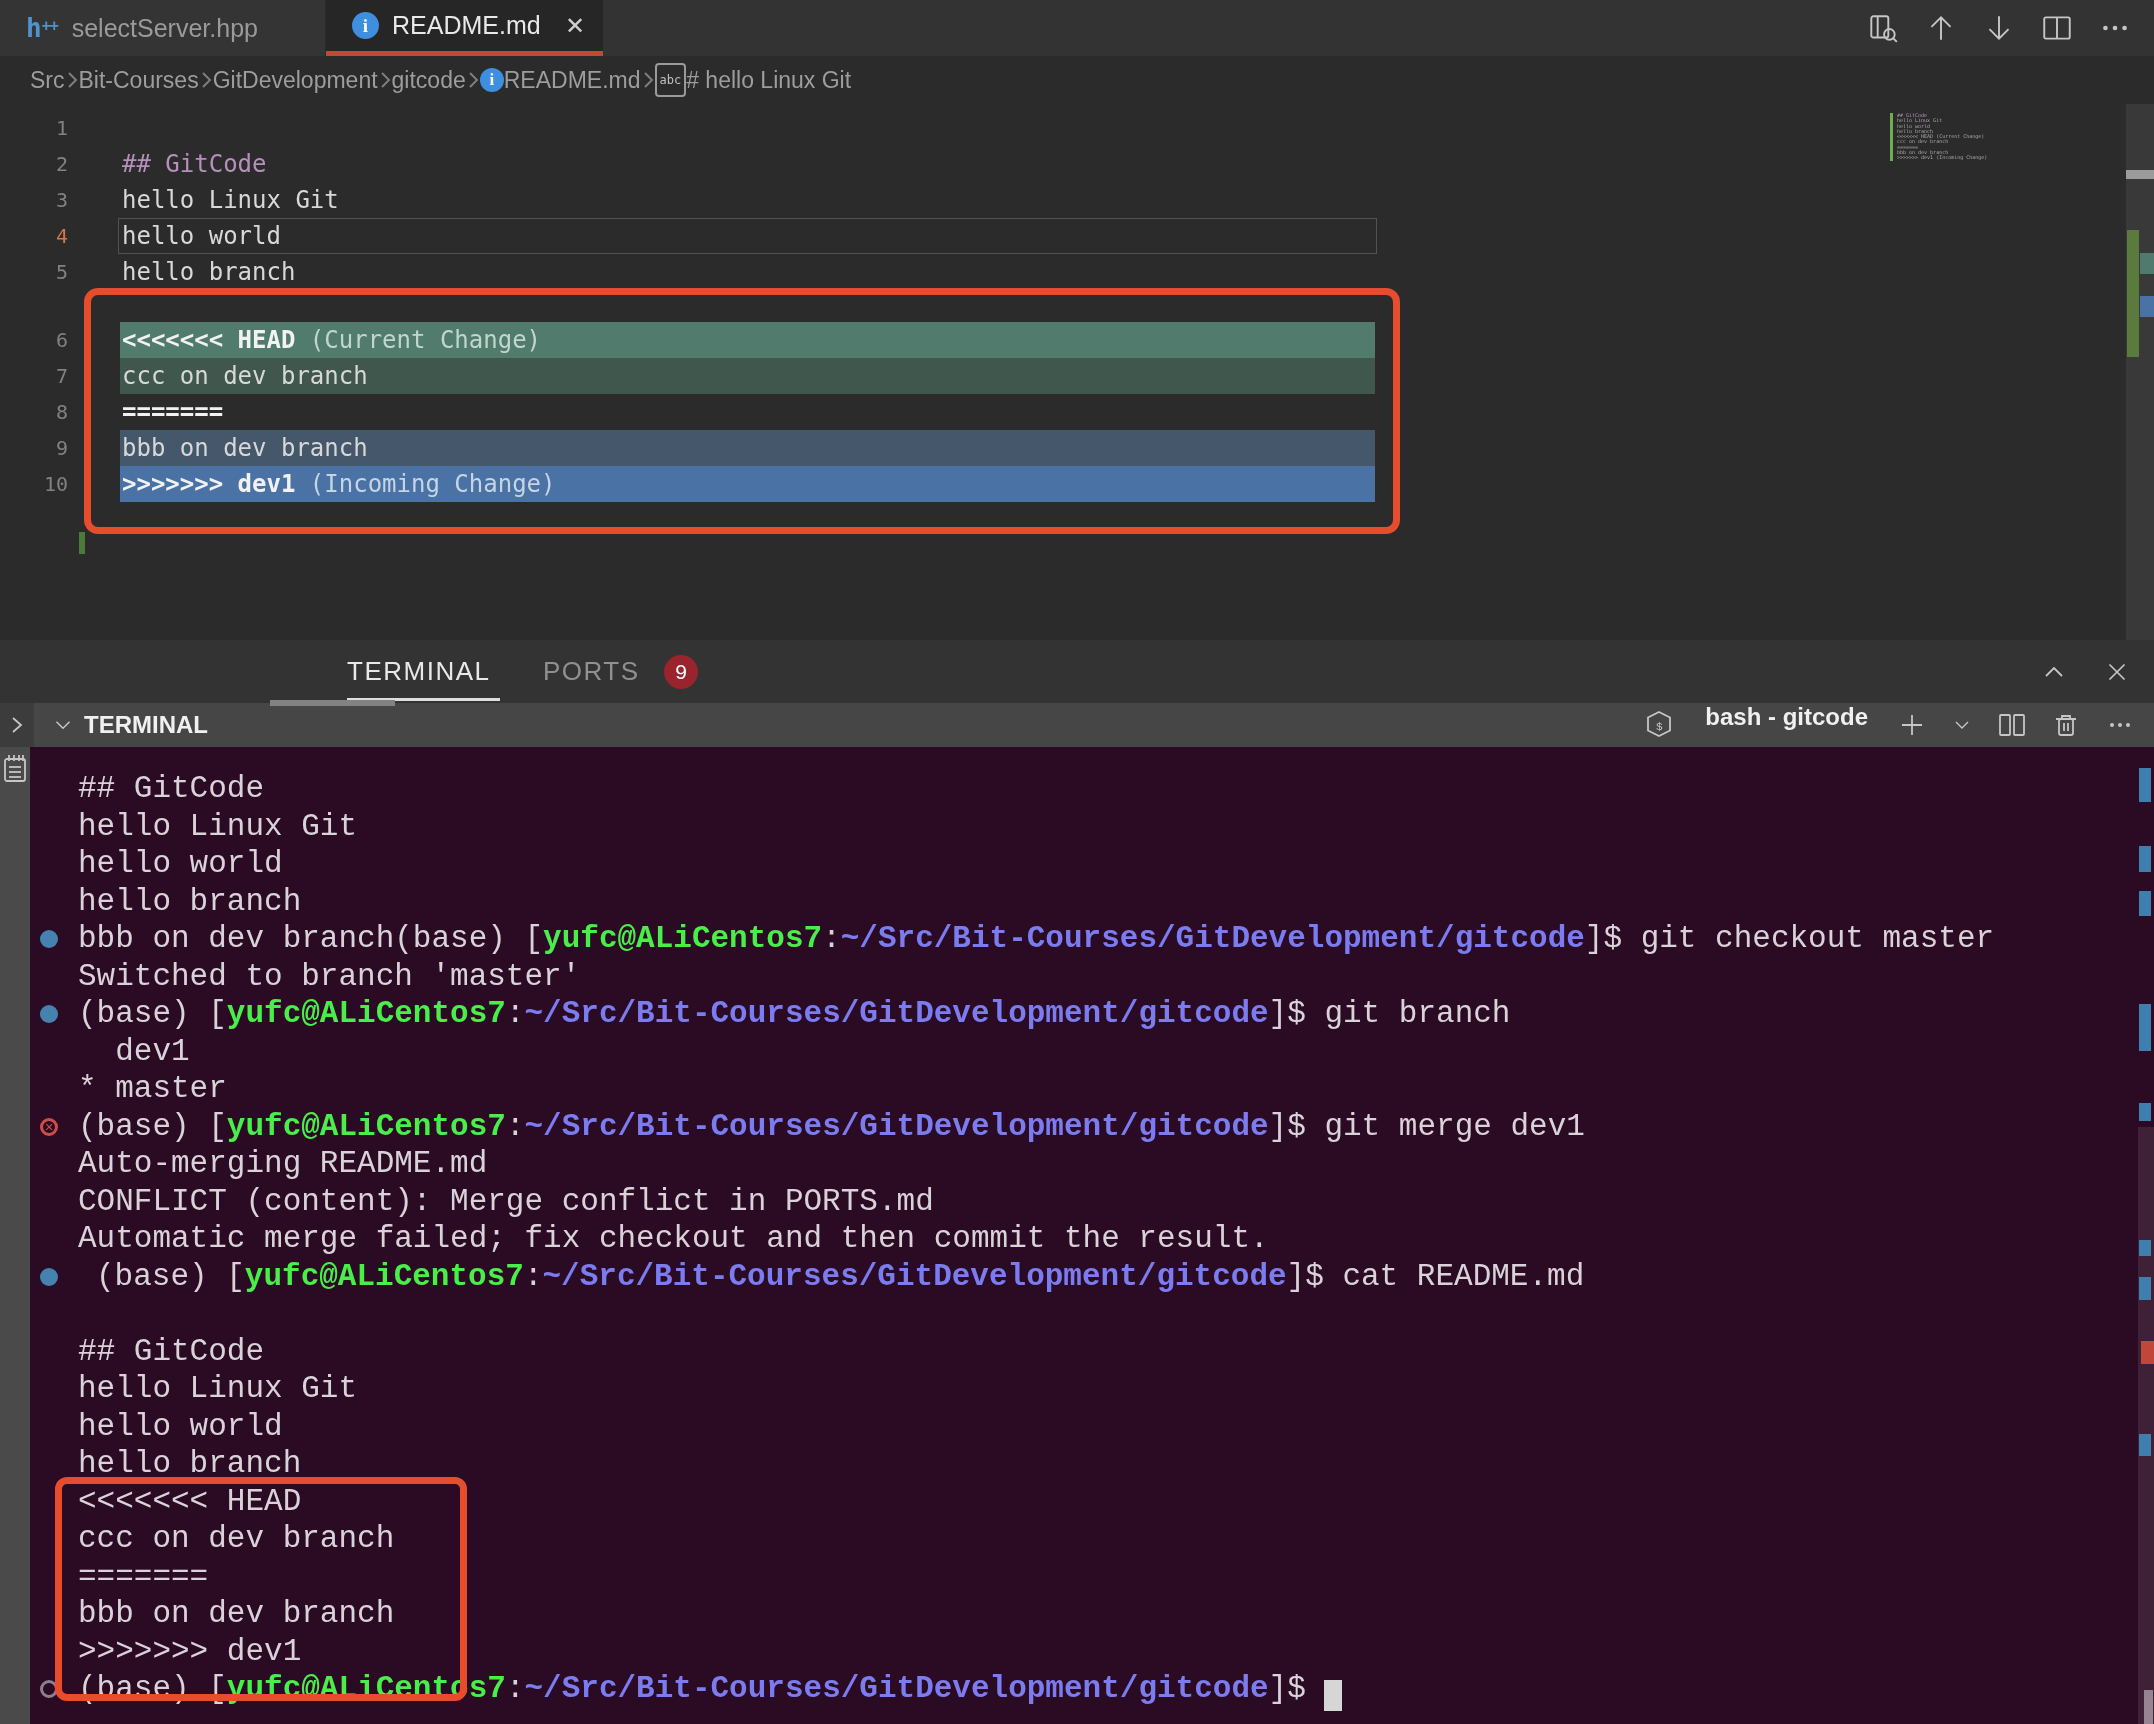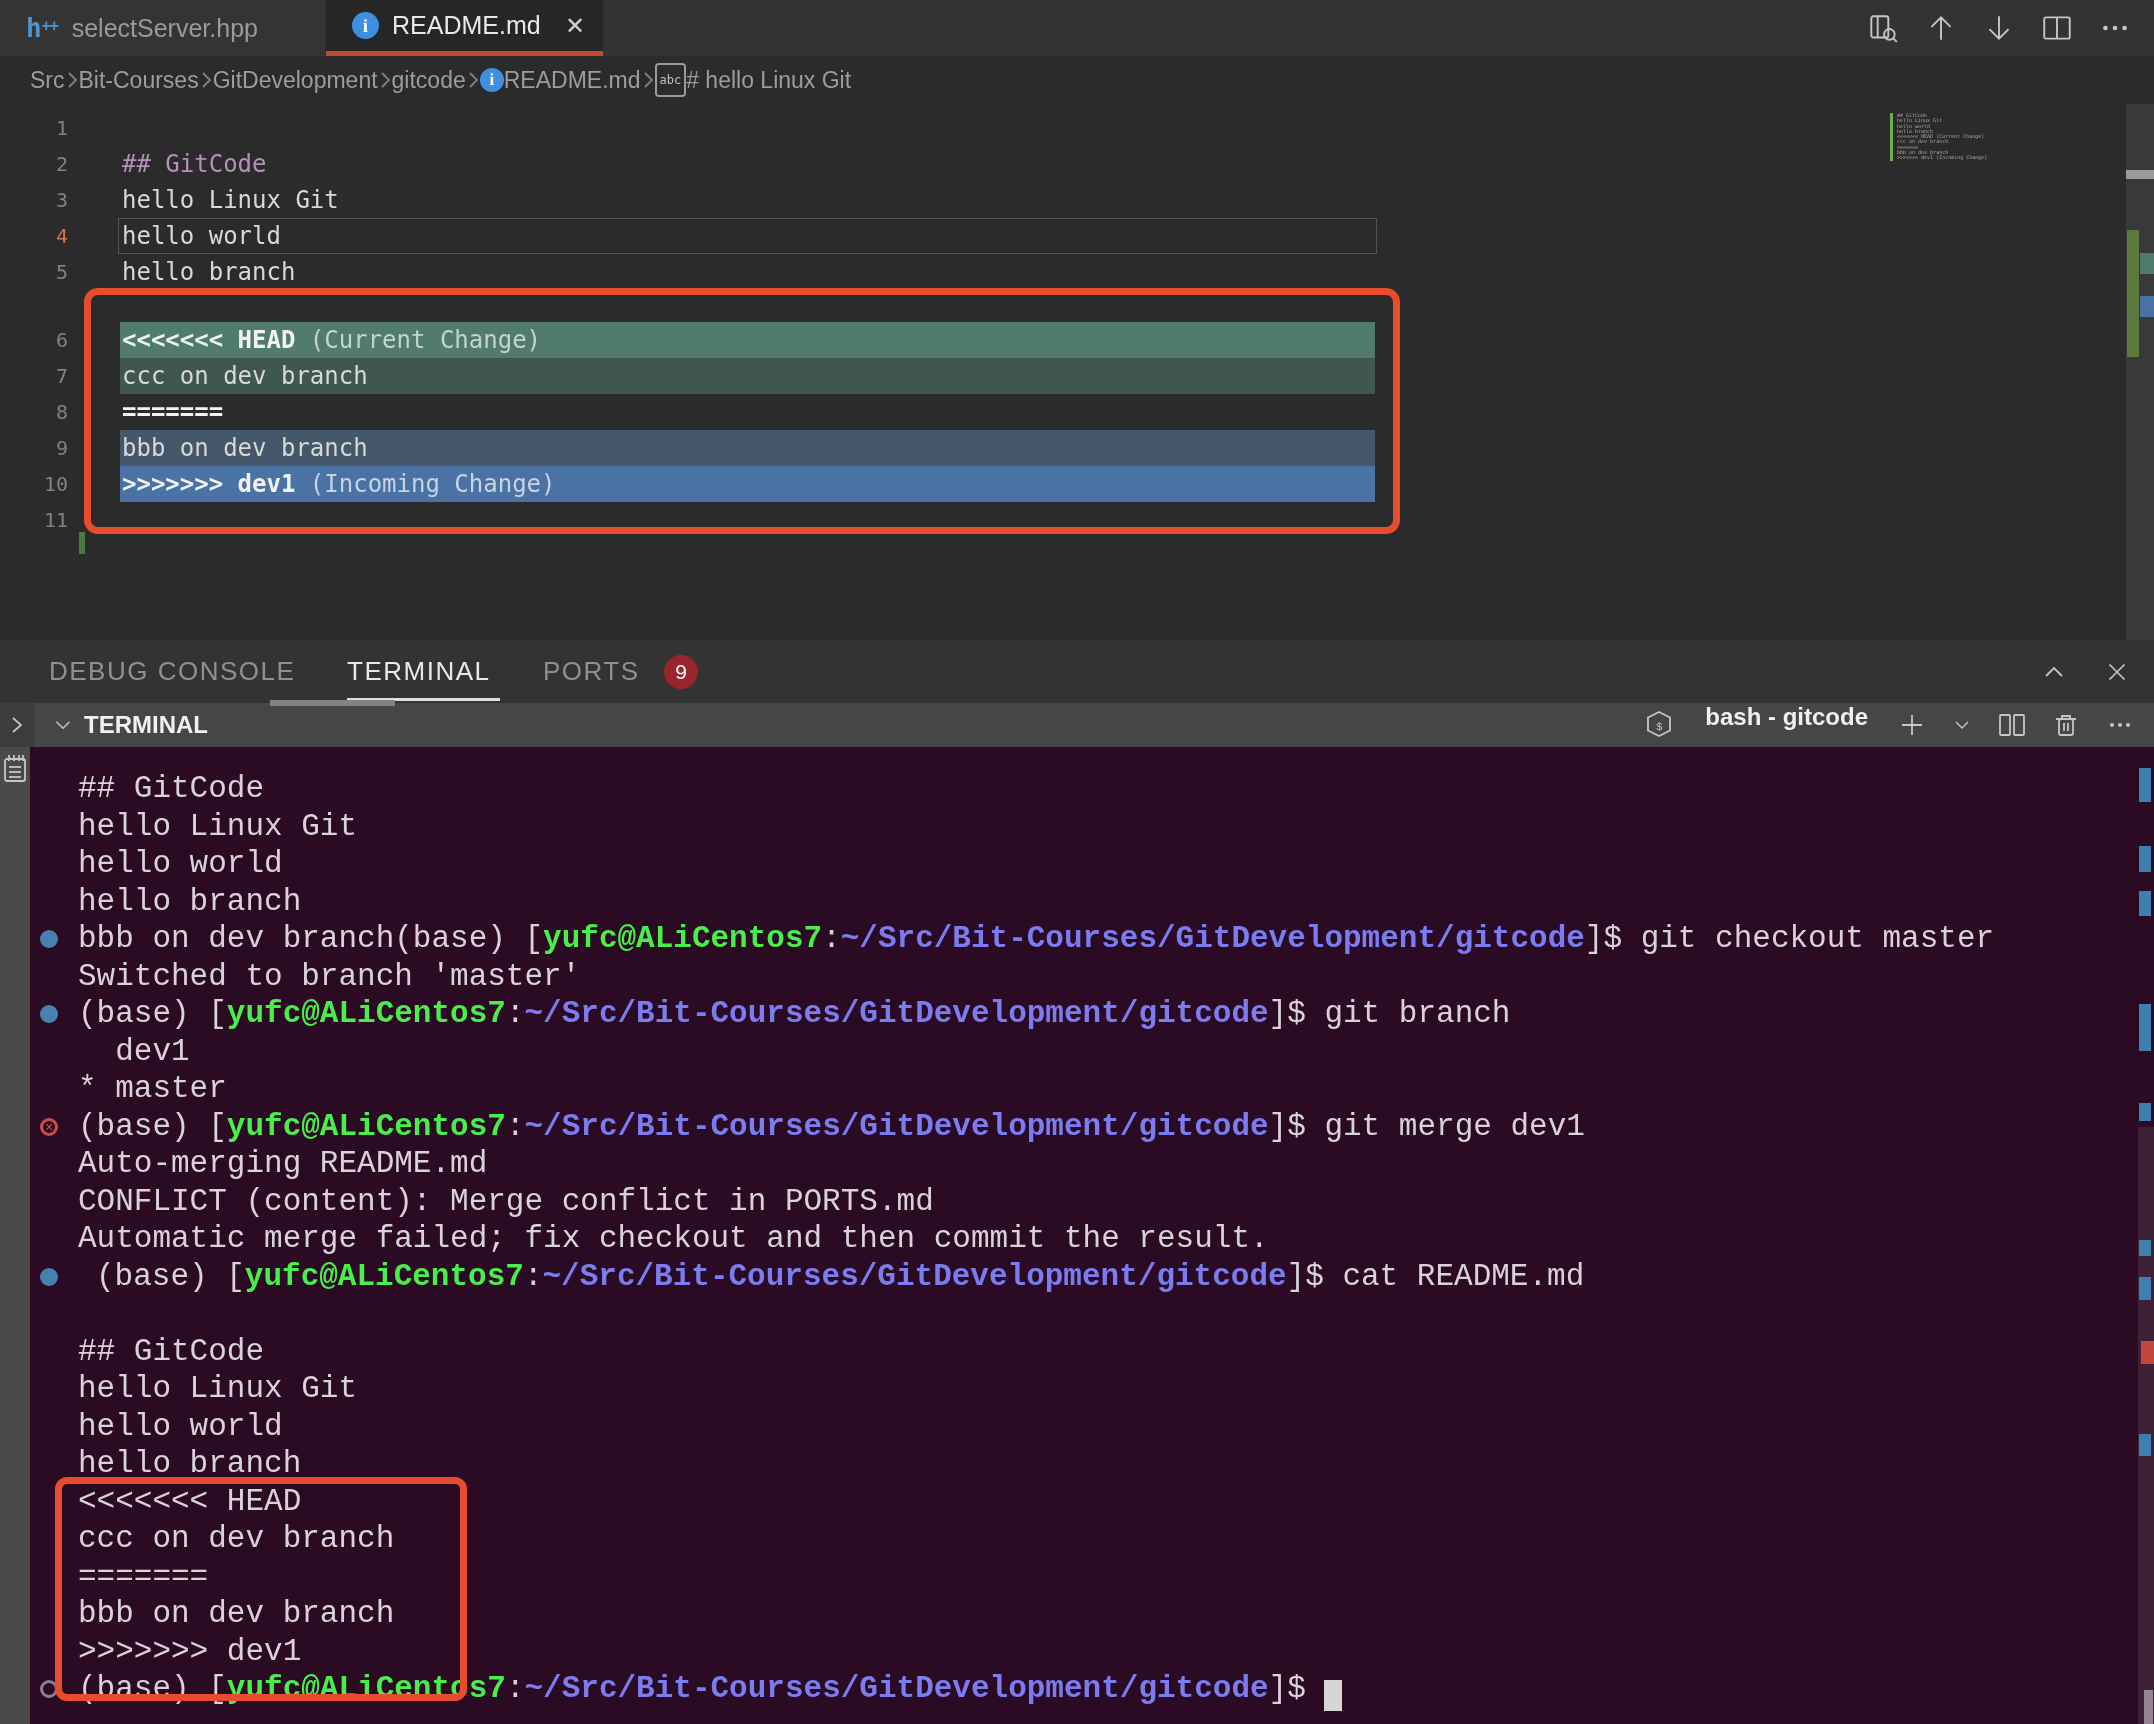--- a/index.html
+++ b/index.html
@@ -193,38 +193,33 @@
       <div class="erow" style="top: 326px;">
         <div class="ebg bg-conflict-incoming"></div>
         <div class="lnum">9</div>
         <div class="ecode"><span class="plain">bbb on dev branch</span></div>
       </div>
       <div class="erow" style="top: 362px;">
         <div class="ebg bg-conflict-incoming-head"></div>
         <div class="lnum">10</div>
         <div class="ecode"><span class="marker">&gt;&gt;&gt;&gt;&gt;&gt;&gt; dev1 </span><span class="label-incoming">(Incoming Change)</span></div>
       </div>
-      <div class="erow" style="top: 398px;">
-        <div class="lnum">11</div>
-        <div class="ecode"></div>
-      </div>
       <div class="gutter-added"></div>
     </div>
   <div class="mm-bar"></div>
   <div class="minimap"><div class="mm-head">## GitCode</div><div>hello Linux Git</div><div>hello world</div><div>hello branch</div><div>&lt;&lt;&lt;&lt;&lt;&lt;&lt; HEAD (Current Change)</div><div>ccc on dev branch</div><div>=======</div><div>bbb on dev branch</div><div>&gt;&gt;&gt;&gt;&gt;&gt;&gt; dev1 (Incoming Change)</div></div>
   <div class="ruler">
     <div class="rmark" style="left:0;top:66px;width:28px;height:9px;background:#9b9b9b;"></div>
     <div class="rmark" style="left:1px;top:126px;width:12px;height:127px;background:#5b7a3e;"></div>
     <div class="rmark" style="left:14px;top:149px;width:14px;height:21px;background:#4f7a6d;"></div>
     <div class="rmark" style="left:14px;top:192px;width:14px;height:21px;background:#4a72a5;"></div>
   </div>
   <div class="rect1"></div>
 
   <div class="paneltabs">
-    <span class="ptab" style="left:49px;">DEBUG CONSOLE</span>
     <span class="ptab active" style="left:347px;">TERMINAL</span>
     <div class="ptab-underline"></div>
     <span class="ptab" style="left:543px;">PORTS</span>
     <span class="badge">9</span>
     <div class="panel-actions">
       <svg class="ticon" width="32" height="32" viewBox="0 0 32 32">
           <path d="M8 20l8-8 8 8"></path>
         </svg>
       <svg class="ticon" width="30" height="30" viewBox="0 0 32 32">
           <path d="M8 8l16 16M24 8L8 24"></path>

